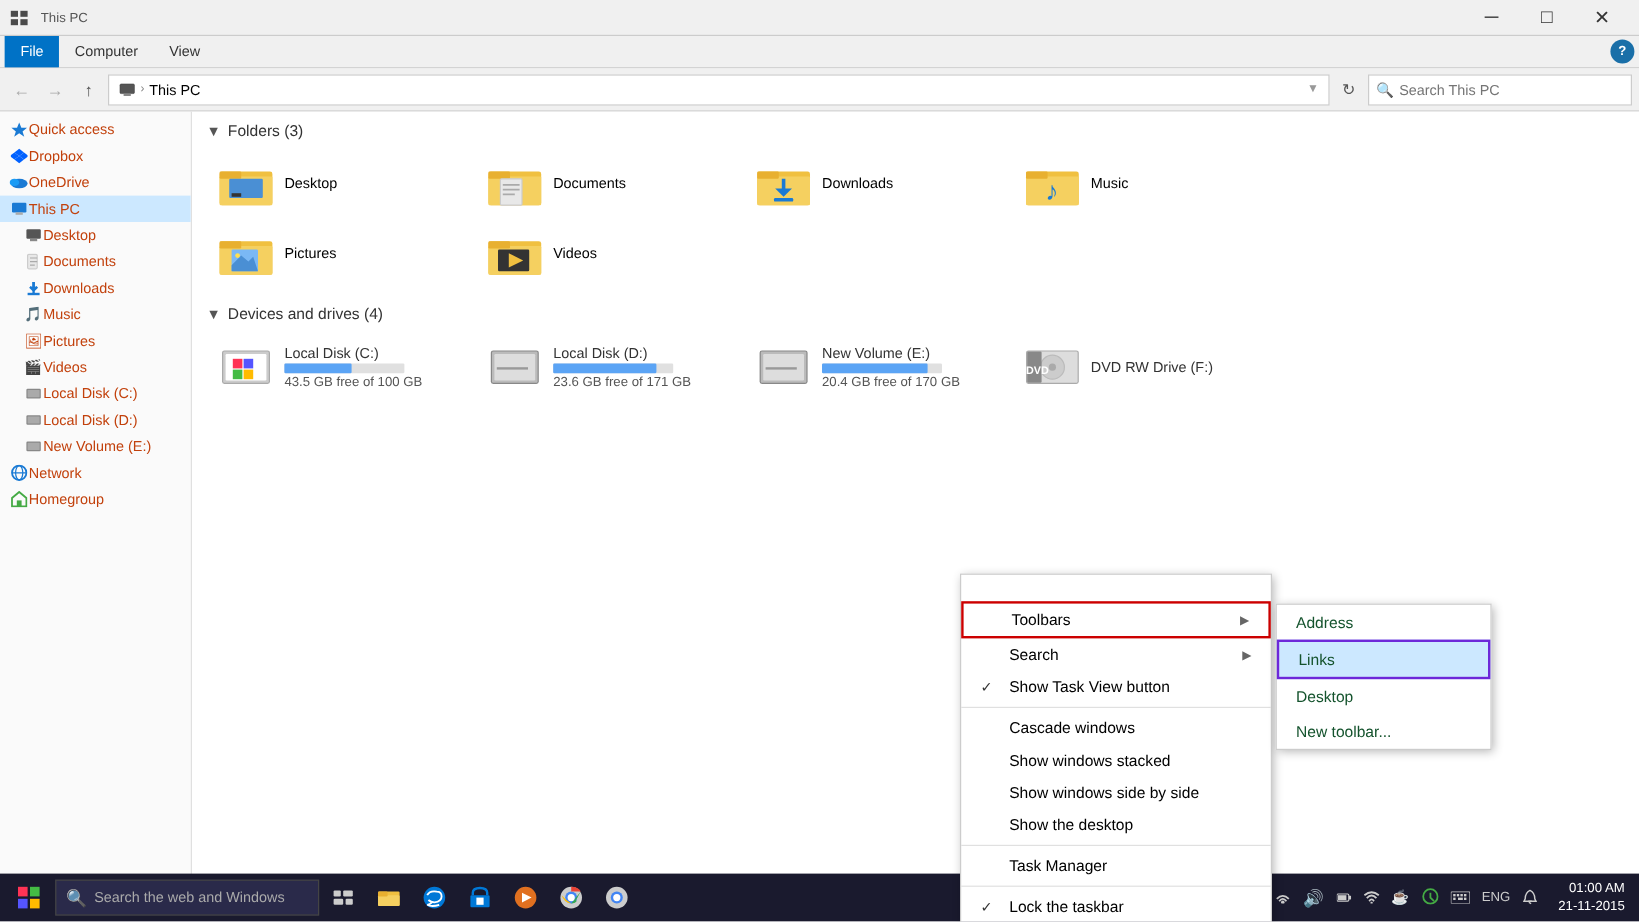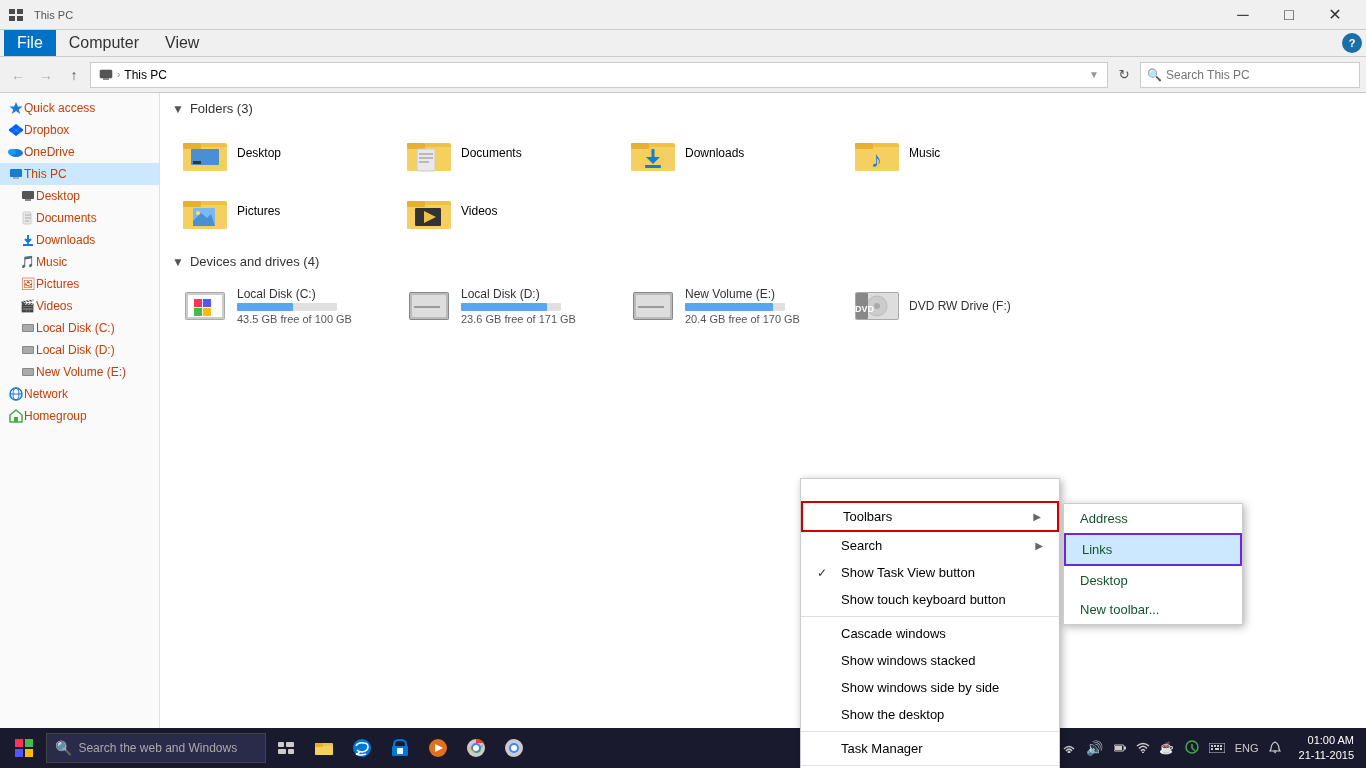--- a/index.html
+++ b/index.html
@@ -34,21 +34,21 @@
       align-items: center;
       height: 26px;
       padding: 0 4px;
     }
     .ribbon-tab {
       padding: 0 12px;
       height: 26px;
       display: flex;
       align-items: center;
       cursor: pointer;
-      font-size: 16px;
+      font-size: 12px;
       color: #333;
       border: 1px solid transparent;
     }
     .ribbon-tab.file-tab {
       background: #0072c6;
       color: #fff;
       border-color: #0072c6;
     }
     .help-btn {
       margin-left: auto;
@@ -725,24 +725,20 @@
     <span class="ctx-check"></span>
     <span>Search</span>
     <span class="ctx-arrow">▶</span>
   </div>
 
   <div class="ctx-item">
     <span class="ctx-check">✓</span>
     <span>Show Task View button</span>
   </div>
 
-  <div class="ctx-item">
-    <span class="ctx-check"></span>
-    <span>Show touch keyboard button</span>
-  </div>
   <div class="ctx-separator"></div>
 
   <div class="ctx-item">
     <span class="ctx-check"></span>
     <span>Cascade windows</span>
   </div>
 
   <div class="ctx-item">
     <span class="ctx-check"></span>
     <span>Show windows stacked</span>

